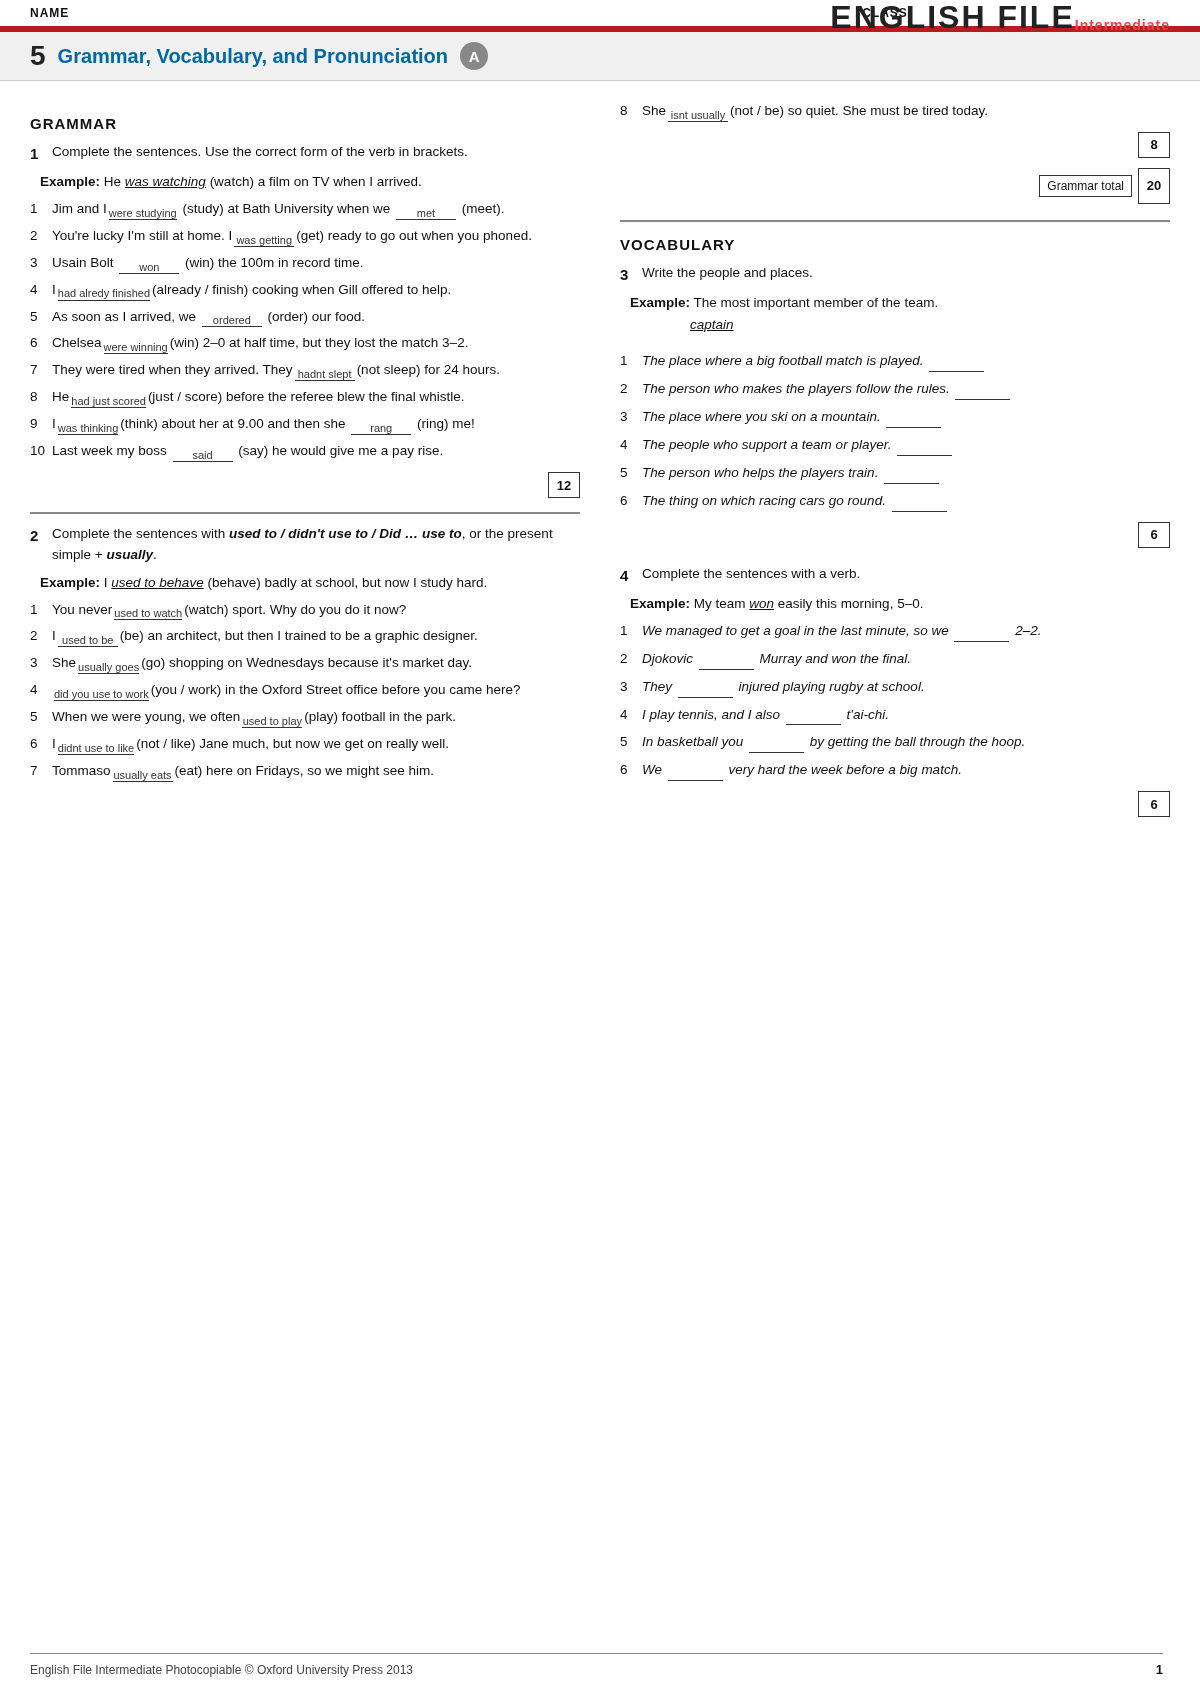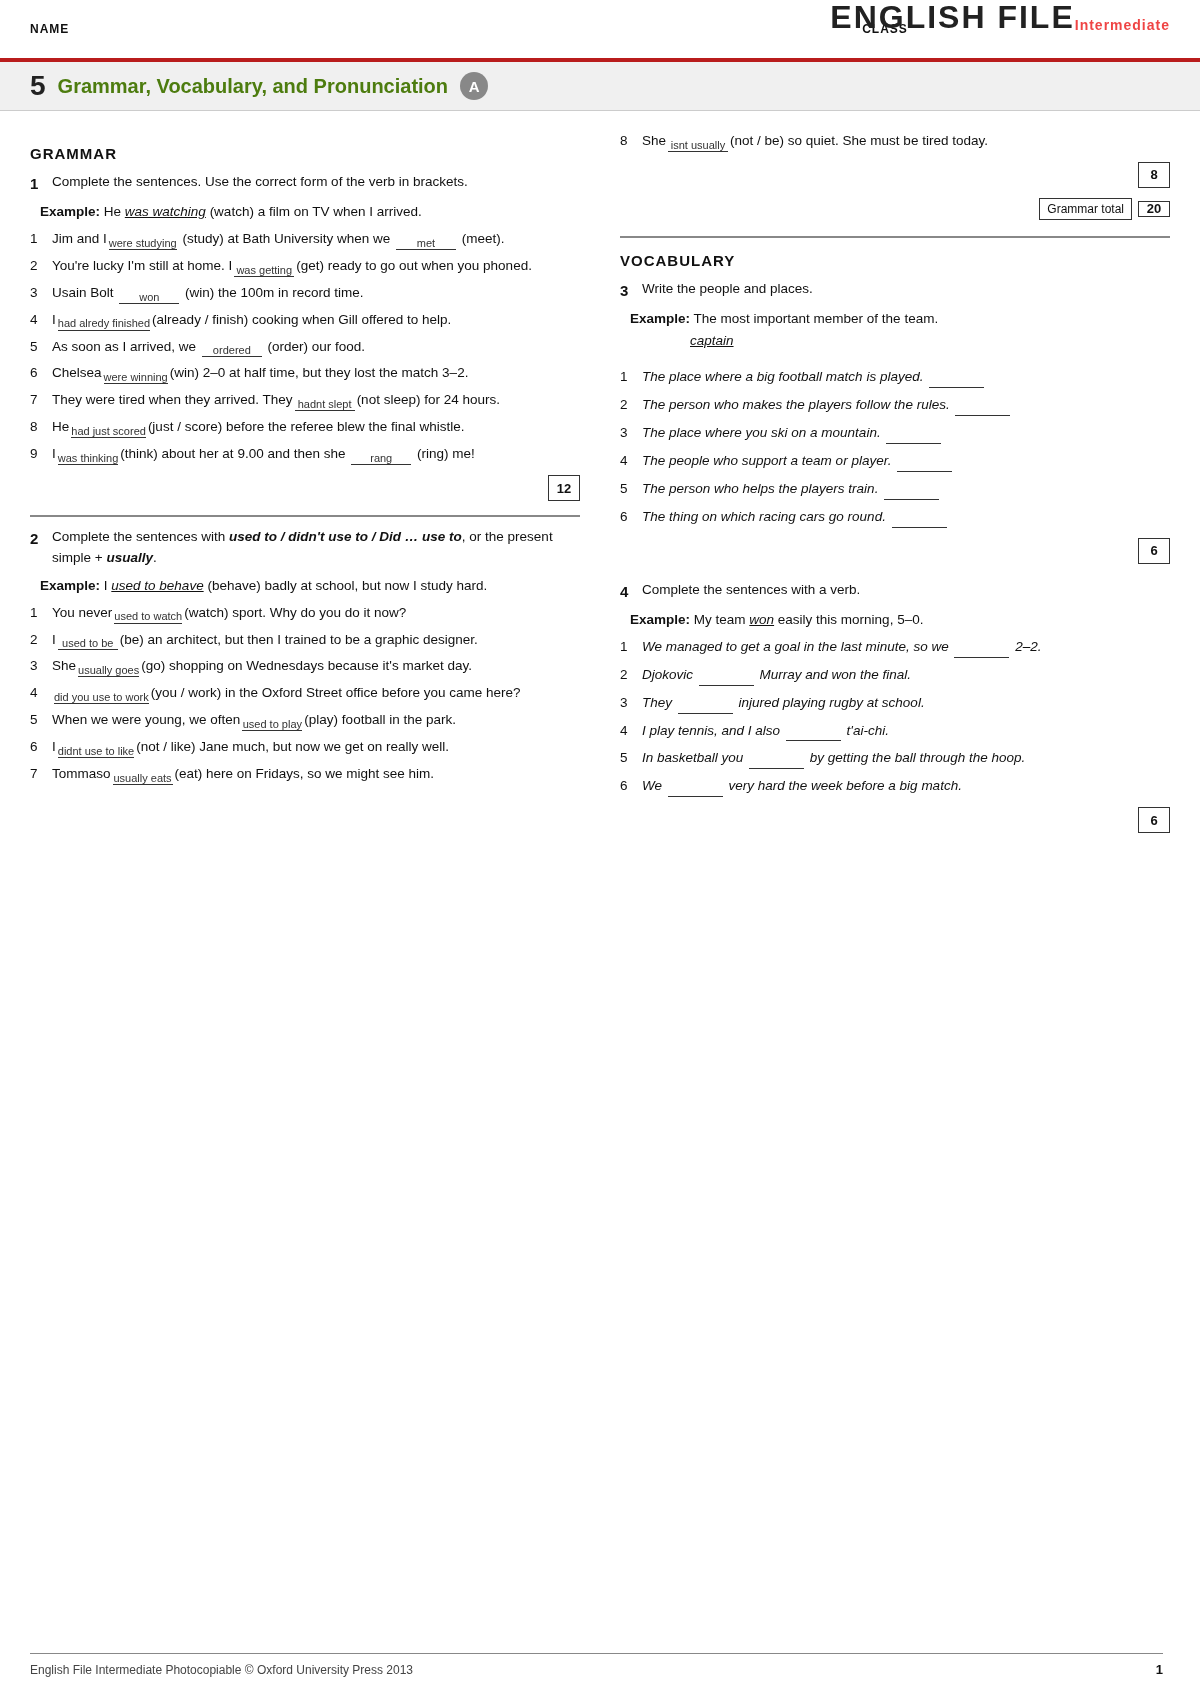--- a/index.html
+++ b/index.html
@@ -10,22 +10,22 @@
       color: #111;
       width: 1200px;
       min-height: 1697px;
       position: relative;
     }
 
     
     .top-bar {
       display: flex;
       align-items: center;
-      border-bottom: 4px solid #b91c1c;
-      padding: 22px 30px;
+      border-bottom: 6px solid #b91c1c;
+      padding: 6px 30px;
       position: relative;
     }
     .top-bar-name {
       font-size: 12px;
       font-weight: bold;
       letter-spacing: 1px;
       flex: 1;
     }
     .top-bar-class {
       font-size: 12px;
@@ -66,21 +66,21 @@
       border-bottom: 1px solid #ccc;
     }
     .section-number {
       font-size: 28px;
       font-weight: 900;
       color: #222;
     }
     .section-title-text {
       font-size: 20px;
       font-weight: 900;
-      color: #4d7c0f;
+      color: #0369a1;
     }
     .section-badge {
       width: 28px;
       height: 28px;
       border-radius: 50%;
       background: #888;
       color: #fff;
       display: flex;
       align-items: center;
       justify-content: center;
@@ -193,21 +193,21 @@
     .total-label {
       font-size: 12px;
       border: 1.5px solid #333;
       padding: 3px 7px;
     }
     .total-score {
       font-size: 13px;
       font-weight: bold;
       border: 1.5px solid #333;
       width: 32px;
-      height: 16px;
+      height: 36px;
       display: flex;
       align-items: center;
       justify-content: center;
     }
 
     
     .section-divider {
       border: none;
       border-top: 2px solid #888;
       margin: 14px 0 10px;
@@ -382,20 +382,29 @@
           I<span class="blank-with-answer">
               <span class="blank-answer-text">was thinking</span>
               <span class="blank-underline"></span>
             </span>(think) about her at 9.00 and then she <span class="blank-with-answer">
               <span class="blank-answer-text">rang</span>
               <span class="blank-underline"></span>
             </span> (ring) me!
         </span>
       </div>
 
+      <div class="numbered-item">
+        <span class="item-num">10</span>
+        <span class="item-content">
+          Last week my boss <span class="blank-with-answer">
+              <span class="blank-answer-text">said</span>
+              <span class="blank-underline"></span>
+            </span> (say) he would give me a pay rise.
+        </span>
+      </div>
 
       <div class="score-box-row">
         <span class="score-box">12</span>
       </div>
     </div>
 
     <hr class="section-divider">
 
     <div class="question-block">
       <div class="numbered-item">

